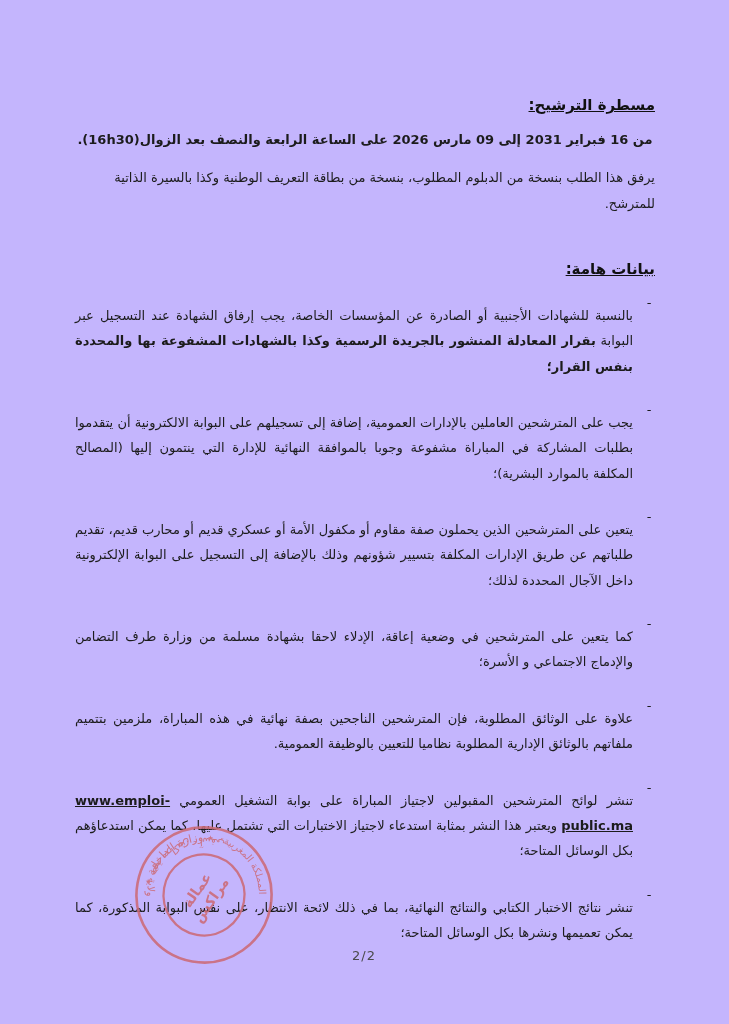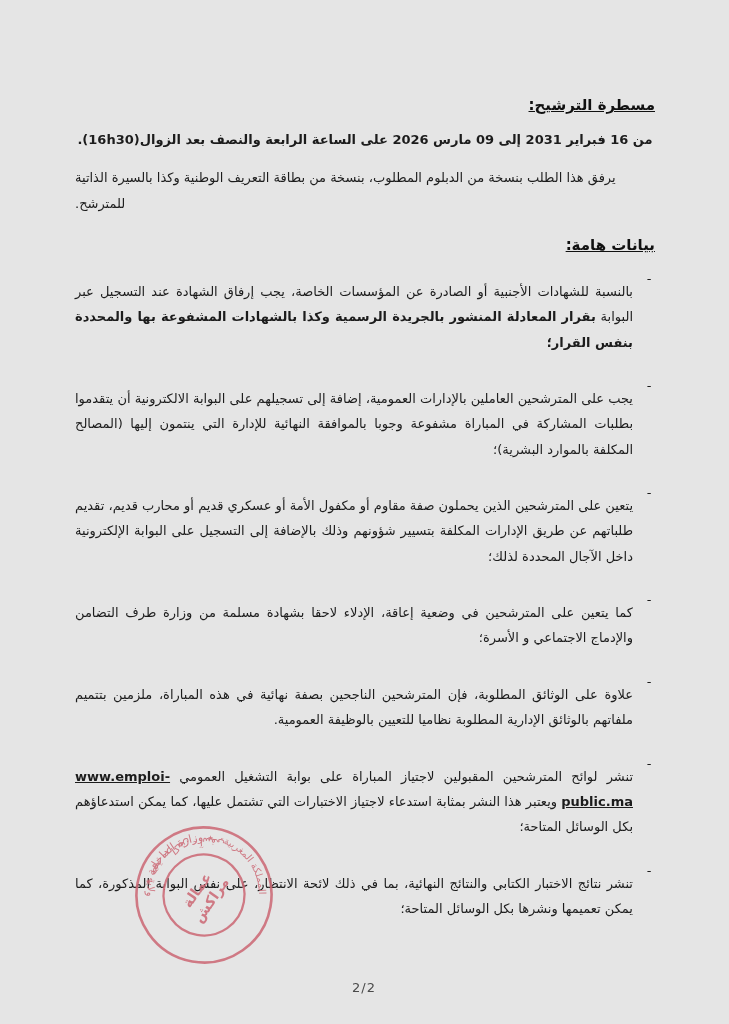--- a/index.html
+++ b/index.html
@@ -1,53 +1,53 @@
 <!DOCTYPE html>
 <html lang="ar" dir="rtl"><head>
 <meta charset="utf-8">
 <style>
   html,body{margin:0;padding:0;background:#ffffff;}
   .page{
     position:relative;
     width:729px;height:1024px;
-    background:#e5e5e5;
+    background:#c4b5fd;
     overflow:hidden;
     font-family:"DejaVu Sans",sans-serif;
     color:#1c1c1c;
     direction:rtl;
   }
   .content{
     position:absolute;
     top:0;right:0;
     width:729px;
     padding:96px 74px 0 75px;
     box-sizing:border-box;
   }
   .section-title{
     font-weight:bold;
     font-size:15px;
     text-decoration:underline;
     margin:0 0 12px 0;
     color:#111;
   }
-  .sec2-title{margin-top:20px;}
+  .sec2-title{margin-top:44px;}
   .sec3-title{margin-top:26px;}
   .doc-line{
     font-size:13px;
     line-height:1.95;
     text-align:justify;
     color:#1c1c1c;
   }
   .p1{margin-bottom:2px;}
   .p1-dates{
     font-weight:bold;
     text-align:center;
     margin-bottom:4px;
   }
-  .p2{margin-bottom:0;text-align:left;}
+  .p2{margin-bottom:0;text-align:right;}
   .bold{font-weight:bold;}
   .ltr{direction:ltr;unicode-bidi:embed;}
   .link-bold{font-weight:bold;text-decoration:underline;}
   .bullet-row{
     display:flex;
     gap:10px;
     margin-bottom:5px;
   }
   .bullet-marker{
     flex:0 0 12px;
@@ -59,21 +59,21 @@
   .bullet-text{flex:1;}
   .stamp{
     position:absolute;
     left:126px;
     top:820px;
     width:156px;
     height:150px;
   }
   .footer-page-number{
     position:absolute;
-    top:980px;
+    top:948px;
     left:352px;
     font-size:13px;
     color:#4a4a4a;
     letter-spacing:1px;
     direction:ltr;
     text-align:right;
   }
 </style>
 </head>
 <body>

